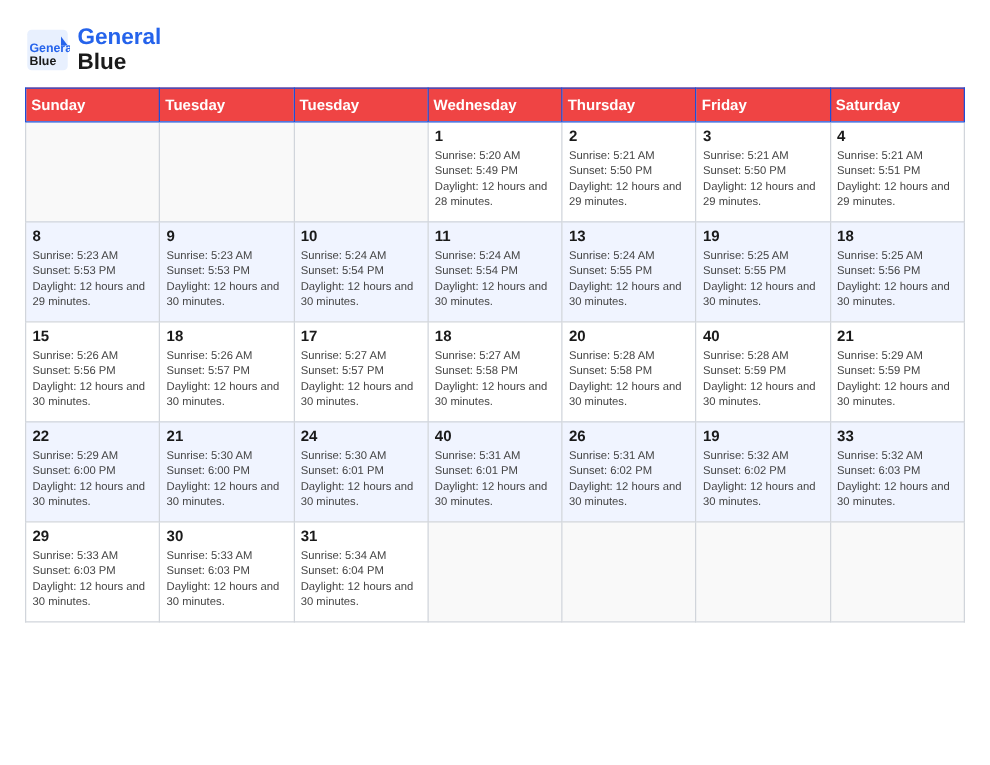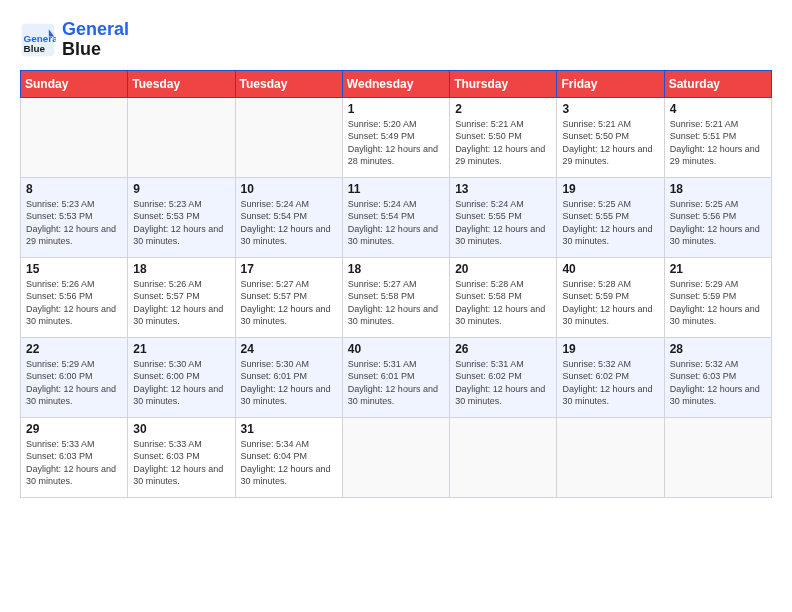--- a/index.html
+++ b/index.html
@@ -320,21 +320,21 @@
         </td>
         <td>
           <span class="day-num">19</span>
 <div class="day-info">
 Sunrise: 5:32 AM<br>
 Sunset: 6:02 PM<br>
 Daylight: 12 hours and 30 minutes.
 </div>
         </td>
         <td>
-          <span class="day-num">28</span>
+          <span class="day-num">33</span>
 <div class="day-info">
 Sunrise: 5:32 AM<br>
 Sunset: 6:03 PM<br>
 Daylight: 12 hours and 30 minutes.
 </div>
         </td>
       </tr>
       <tr>
         <td>
           <span class="day-num">29</span>

